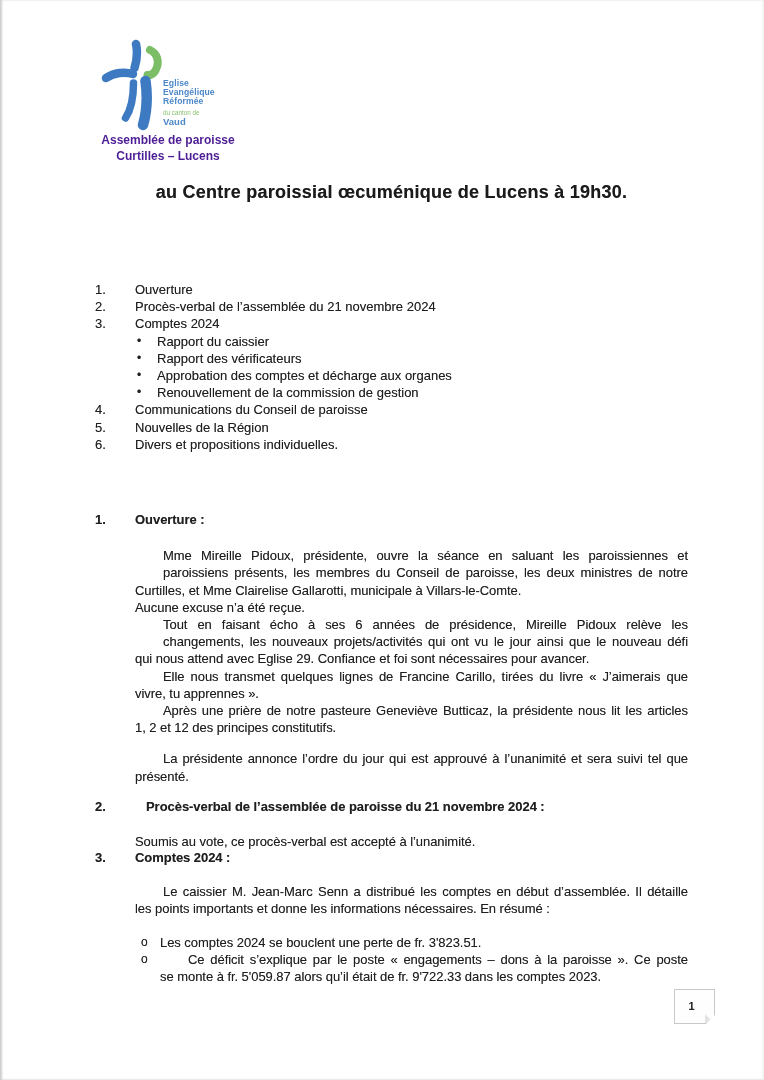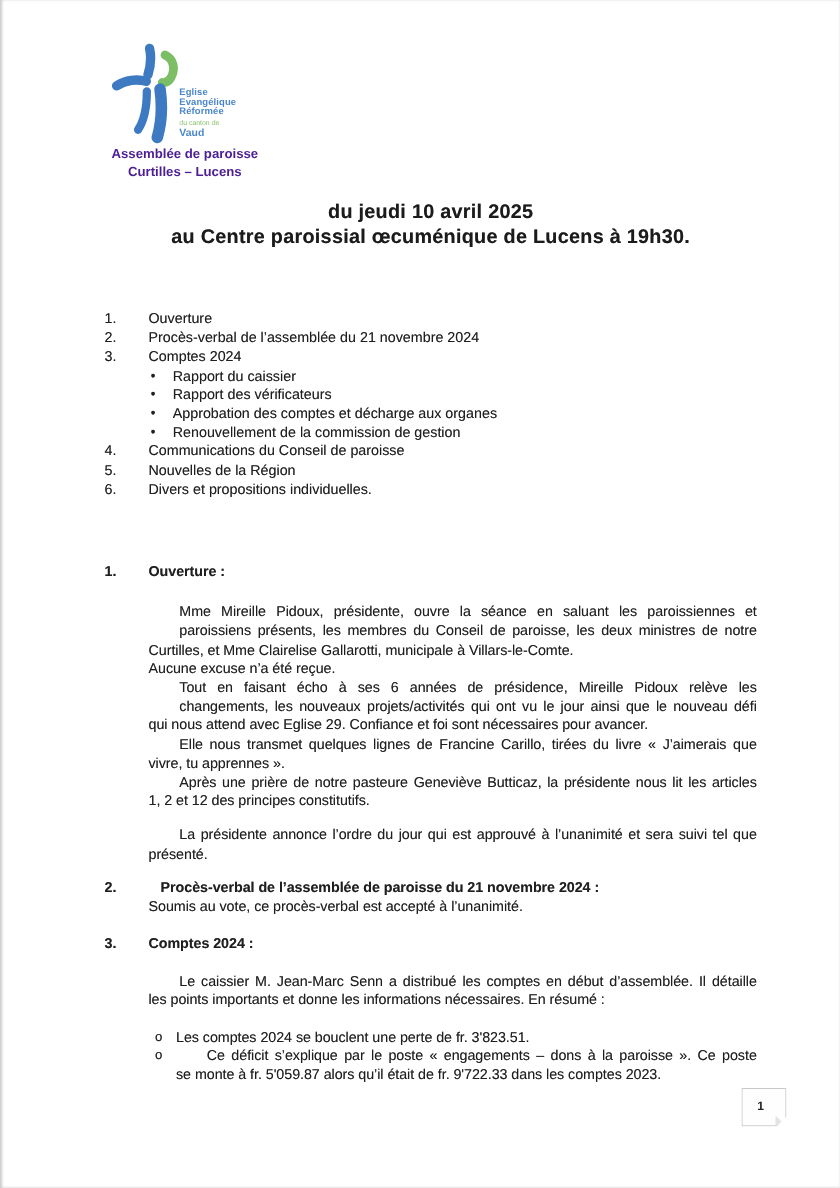--- a/index.html
+++ b/index.html
@@ -27,21 +27,21 @@
   .agenda-heading{font-weight:bold;font-size:13.5px;margin-bottom:15px;}
   .a-row{display:flex;}
   .a-num{width:40px;flex:none;}
   .a-sub{display:flex;padding-left:42px;}
   .a-dot{width:20px;flex:none;font-size:12px;}
   
   .section{position:absolute;left:95px;width:593px;display:flex;font-size:13px;line-height:17.2px;letter-spacing:-.05px;}
   .s-num{width:40px;flex:none;font-weight:bold;}
   .s-body{flex:1;min-width:0;}
   .s-heading{font-weight:bold;}
-  .mb19{margin-bottom:19px;} .mb2{margin-bottom:0;padding-left:11px;} .mb17{margin-bottom:17px;}
+  .mb19{margin-bottom:19px;} .mb2{margin-bottom:18px;padding-left:11px;} .mb17{margin-bottom:17px;}
   .ln{min-height:17.2px;}
   .jl{text-align:justify;text-align-last:justify;margin-left:28px;}
   .gap-top{margin-top:14px;}
   .bullets{margin-top:16px;}
   .b-row{display:flex;padding-left:6px;}
   .b-marker{width:19px;flex:none;font-size:12px;}
   .b-text{flex:1;min-width:0;}
   
   .page-marker{position:absolute;left:674px;top:989px;width:39px;height:33px;background:#fefefe;
     border:1px solid #c9c9c9;box-shadow:0 1px 2px rgba(0,0,0,.08);
@@ -69,21 +69,20 @@
     <div class="org-line">Réformée</div>
     <div class="org-sub">du canton de</div>
     <div class="org-region">Vaud</div>
   </div>
   <div class="assembly">
     <div>Assemblée de paroisse</div>
     <div>Curtilles – Lucens</div>
   </div>
 
   <div class="doc-title">
-    <div>du jeudi 10 avril 2025</div>
     <div>au Centre paroissial œcuménique de Lucens à 19h30.</div>
   </div>
 
   <div class="agenda ink">
     <div class="a-row">
       <span class="a-num">1.</span>
       <span>Ouverture</span>
     </div>
     <div class="a-row">
       <span class="a-num">2.</span>

